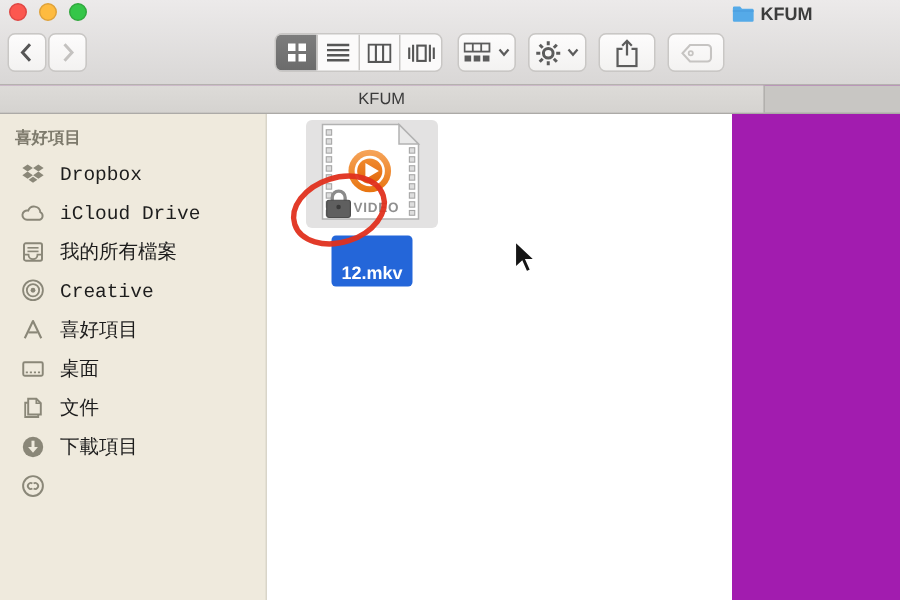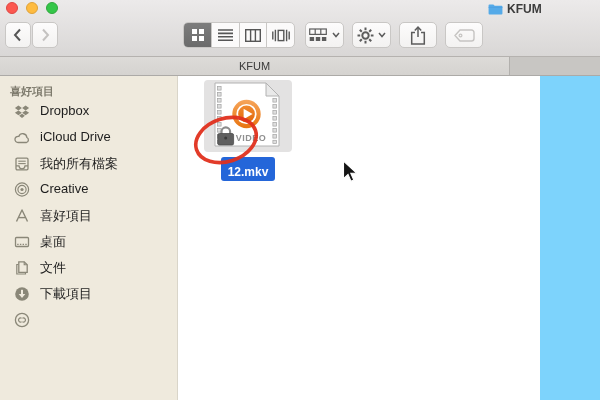--- a/index.html
+++ b/index.html
@@ -1,20 +1,20 @@
 <!DOCTYPE html>
 <html><head>
 <meta charset="utf-8">
 <style>
   html,body{margin:0;padding:0;background:#fff;}
   *{box-sizing:border-box;}
   .window{
     position:relative;width:600px;height:400px;overflow:hidden;
     font-family:"Liberation Sans","DejaVu Sans",sans-serif;
-    background:#7dd3fc;
+    background:#a21caf;
   }
   
   .chrome{
     position:absolute;left:0;top:0;width:600px;height:57px;
     background:linear-gradient(#eceaea,#d9d7d6);
     border-bottom:1px solid #b5b2af;
   }
   .traffic{position:absolute;top:2px;width:12px;height:12px;border-radius:50%;}
   .tl-close{left:6px;background:#fc5850;border:1px solid #df4744;}
   .tl-min{left:26px;background:#febb40;border:1px solid #dfa23a;}
@@ -36,33 +36,33 @@
   .seg:first-child{border-left:none;}
   .seg.selected{background:linear-gradient(#7d7d7d,#6b6b6b);}
   
   .tabbar{position:absolute;left:0;top:57px;width:600px;height:19px;
     background:#c8c6c3;border-bottom:1px solid #acaaa7;}
   .tab-active{position:absolute;left:0;top:0;width:510px;height:18px;
     background:linear-gradient(#dddbd8,#d5d3d0);border-right:1px solid #b2b0ad;
     display:flex;align-items:center;justify-content:center;}
   .tab-title{font-size:11px;color:#3a3a3a;}
   
-  .bodyarea{position:absolute;left:0;top:76px;width:540px;height:324px;display:flex;}
+  .bodyarea{position:absolute;left:0;top:76px;width:488px;height:324px;display:flex;}
   .sidebar{width:178px;height:100%;background:#efeadd;border-right:1px solid #d9d5c9;}
   .sb-header{padding:8px 0 0 10px;font-size:11px;font-weight:bold;color:#7d7a6c;height:21px;}
   .sb-list{margin-top:6px;}
-  .sb-item{height:26px;display:flex;padding-left:13px;gap:9px;}
+  .sb-item{height:26px;display:flex;align-items:center;padding-left:13px;gap:9px;font-family:Liberation Mono, monospace;}
   .sb-item .lbl{font-size:13px;color:#1d1d1d;white-space:nowrap;}
   .sb-ic{width:18px;height:18px;flex:0 0 18px;display:flex;align-items:center;justify-content:center;}
   .content{flex:1;background:#ffffff;position:relative;}
   
   .file-item{position:absolute;left:26px;top:4px;width:88px;text-align:center;}
   .icon-box{width:88px;height:72px;background:#e3e2e2;border-radius:4px;}
   .file-label{display:inline-block;margin-top:5px;background:#2466d9;color:#fff;
-    font-size:12px;font-weight:bold;padding:8px 7px 2px;border-radius:3px;line-height:14px;}
+    font-size:12px;font-weight:bold;padding:18px 7px 2px;border-radius:3px;line-height:14px;}
   .annot{position:absolute;left:-15px;top:32px;pointer-events:none;}
   .cursor{position:absolute;left:164px;top:84px;pointer-events:none;}
 </style>
 </head>
 <body>
 
 <div class="window">
 
   <div class="chrome">
     <div class="traffic tl-close"></div>

